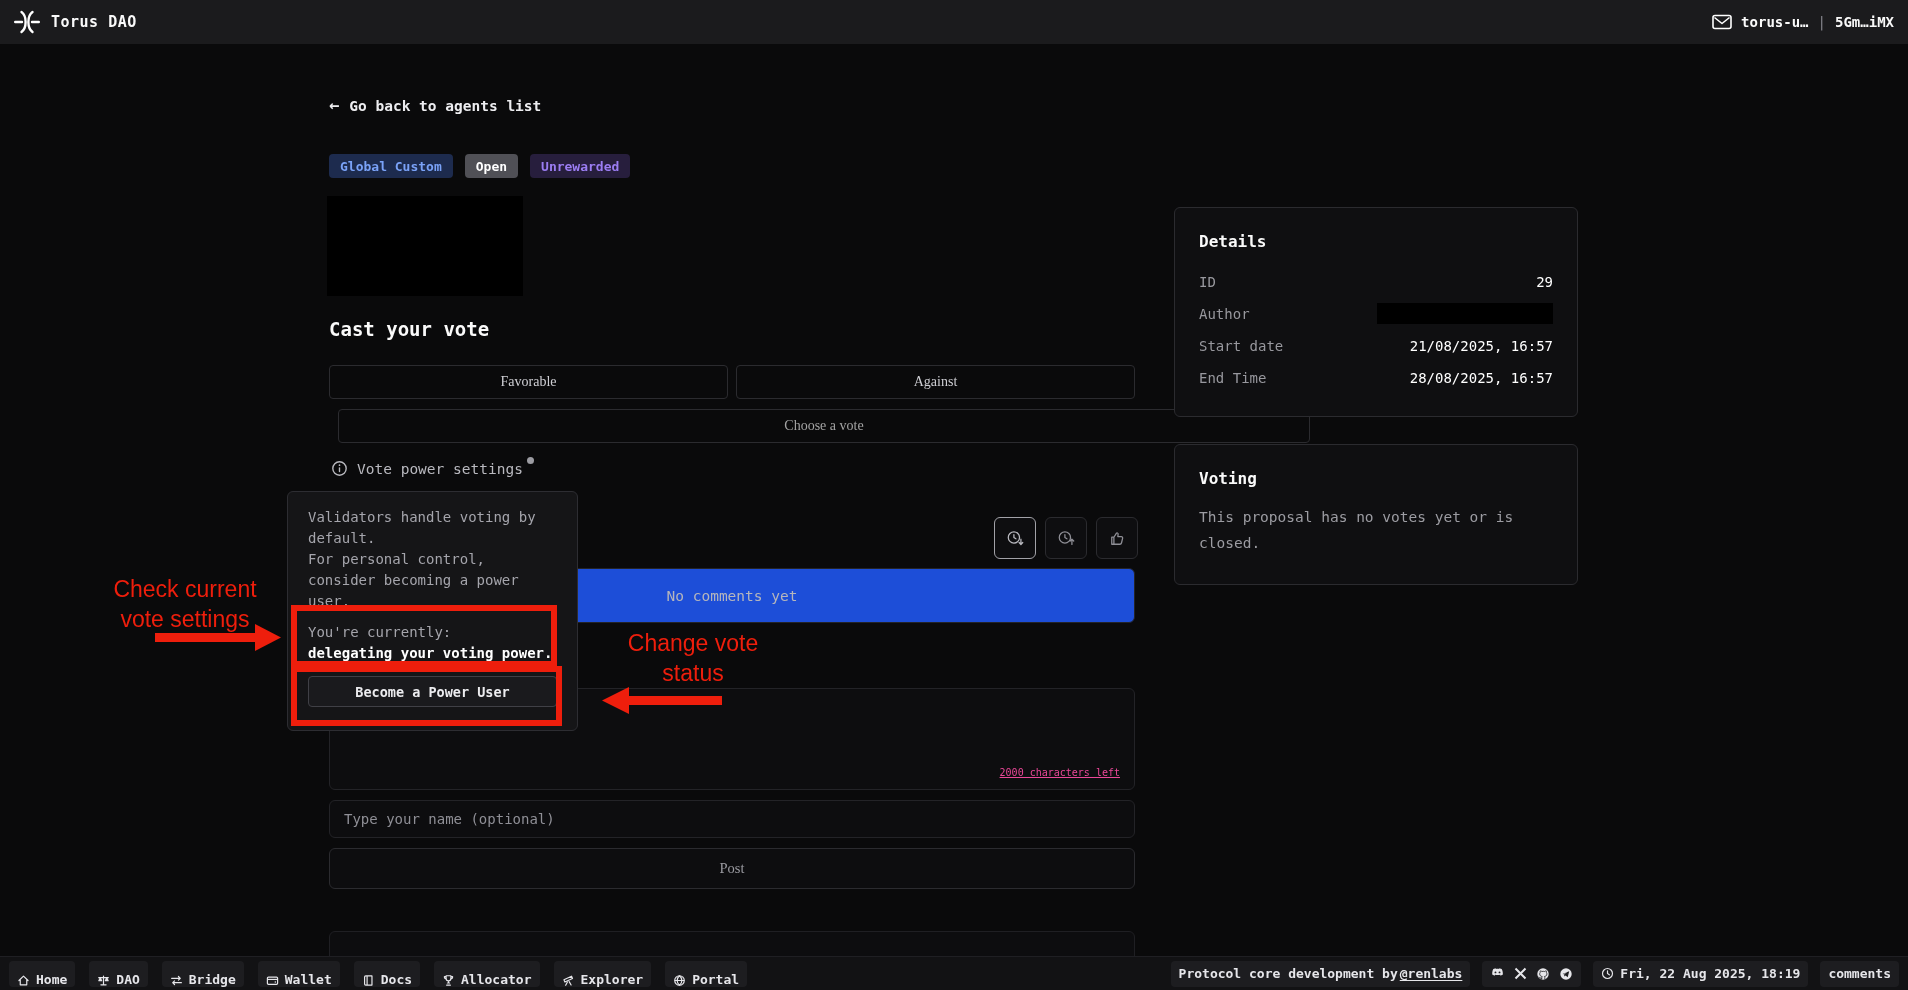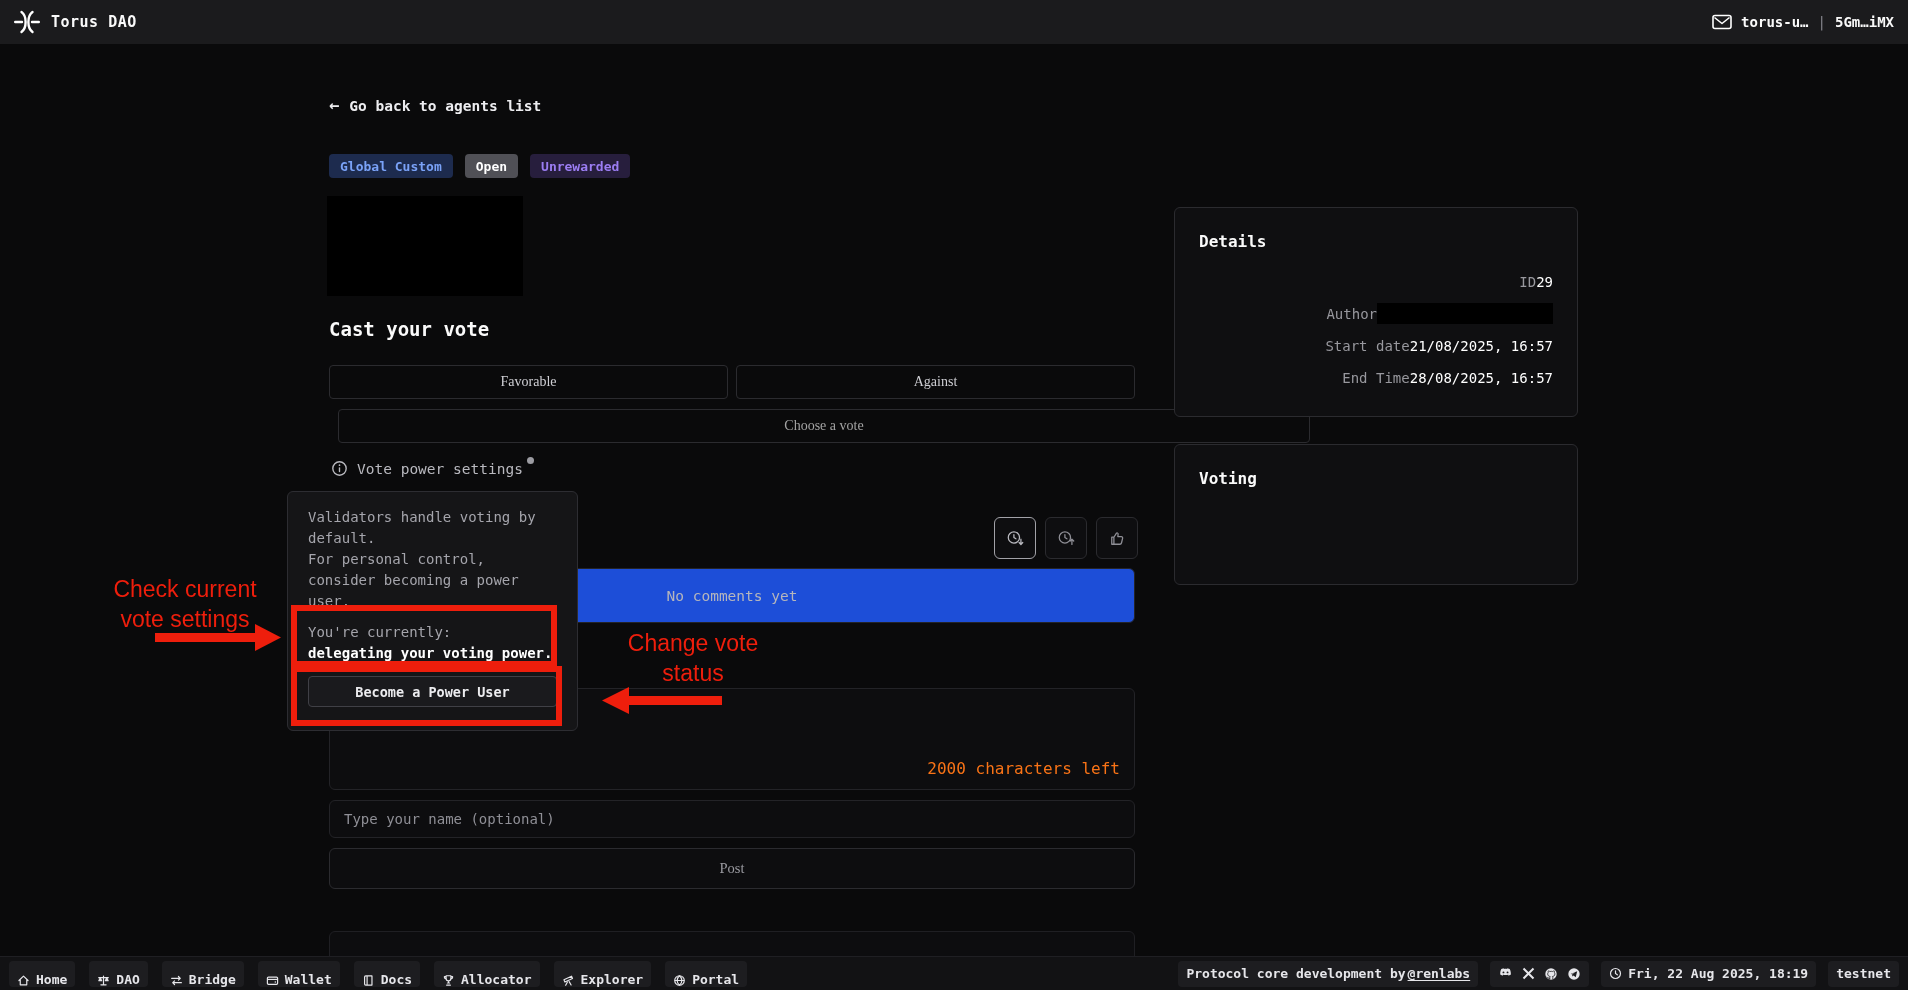--- a/index.html
+++ b/index.html
@@ -50,21 +50,21 @@
   .sort-btn{width:40px;height:40px;border:1px solid #2b2b2f;border-radius:6px;
             background:#0e0e10;color:#8f8f96;display:flex;align-items:center;
             justify-content:center;cursor:pointer;}
   .sort-btn.active{border-color:#a2a2a8;color:#b9b9bf;}
 
   .no-comments{left:329px;top:568px;width:806px;height:55px;background:#1d4ed8;
                border:1px solid #232327;border-radius:6px;display:flex;align-items:center;
                justify-content:center;color:#b6b6bc;font-size:14.5px;z-index:1;}
   .comment-box{left:329px;top:688px;width:806px;height:102px;border:1px solid #232327;
                border-radius:6px;background:#0d0d0f;z-index:1;cursor:text;}
-  .char-count{position:absolute;right:14px;bottom:11px;color:#f97316;font-size:16px;}
+  .char-count{position:absolute;right:14px;bottom:11px;color:#ec4899;font-size:10px;text-decoration:underline;}
   .name-input{left:329px;top:800px;width:806px;height:38px;border:1px solid #232327;
               border-radius:6px;background:#0d0d0f;color:#cfcfd4;padding:0 14px;
               font:14px "DejaVu Sans Mono","Liberation Mono",monospace;outline:none;}
   .name-input::placeholder{color:#8f8f96;}
   .post-btn{left:329px;top:848px;width:806px;height:41px;background:#0d0d0f;
             color:#9a9aa0;font-size:14.5px;border-radius:6px;}
   .next-panel{left:329px;top:931px;width:806px;height:70px;border:1px solid #1f1f23;
               border-radius:6px;background:#0d0d0f;}
 
   
@@ -86,21 +86,21 @@
   #ann-check{left:95px;top:574px;width:180px;}
   #ann-change{left:608px;top:628px;width:170px;}
   .ann-arrow{position:absolute;z-index:10;}
 
   
   .card{border:1px solid #2b2b2f;border-radius:6px;background:#0f0f11;padding:24px;}
   #details-card{left:1174px;top:207px;width:404px;height:210px;}
   #voting-card{left:1174px;top:444px;width:404px;height:141px;}
   .card-title{color:#fafafa;font-size:16px;font-weight:700;}
   .detail-rows{margin-top:20px;display:flex;flex-direction:column;gap:11px;font-size:14px;}
-  .drow{display:flex;justify-content:flex-end;align-items:center;height:21px;}
+  .drow{display:flex;justify-content:space-between;align-items:center;height:21px;}
   .dlabel{color:#98989e;}
   .dvalue{color:#ffffff;}
   .author-redact{width:176px;height:21px;background:#000;}
   .voting-msg{margin-top:16px;color:#9c9ca2;font-size:14.5px;line-height:26px;}
 
   
   .footer{position:absolute;left:0;bottom:0;width:1908px;height:34px;background:#121214;
           border-top:1px solid #1f1f23;display:flex;align-items:center;gap:14px;
           padding:0 9px;box-sizing:border-box;z-index:20;}
   .chip{background:#1d1d20;border-radius:4px;height:26px;display:flex;align-items:center;
@@ -253,20 +253,21 @@
     </div>
     <div class="drow">
       <span class="dlabel">End Time</span>
       <span class="dvalue">28/08/2025, 16:57</span>
     </div>
   </div>
 </section>
 
 <section class="abs card" id="voting-card">
   <div class="card-title">Voting</div>
+  <div class="voting-msg">This proposal has no votes yet or is closed.</div>
 </section>
 
 <footer class="footer">
   <div class="chip clickable">
     <svg width="13" height="13" viewBox="0 0 12 12" fill="none" stroke="currentColor" stroke-width="1.1" stroke-linecap="round" stroke-linejoin="round">
         <path d="M1.8 6 6 2l4.2 4M3 5.2V10h6V5.2"></path>
       </svg>
     <span>Home</span>
   </div>
   <div class="chip clickable">
@@ -349,16 +350,16 @@
       </span>
     </div>
     <div class="chip">
       <svg width="13" height="13" viewBox="0 0 12 12" fill="none" stroke="currentColor" stroke-width="1.1" stroke-linecap="round">
           <circle cx="6" cy="6" r="4.6"></circle>
           <path d="M6 3.6V6l1.7 1.2"></path>
         </svg>
       <span>Fri, 22 Aug 2025, 18:19</span>
     </div>
     <div class="chip">
-      <span>testnet</span>
+      <span>comments</span>
     </div>
   </div>
 </footer>
 
 </body></html>

